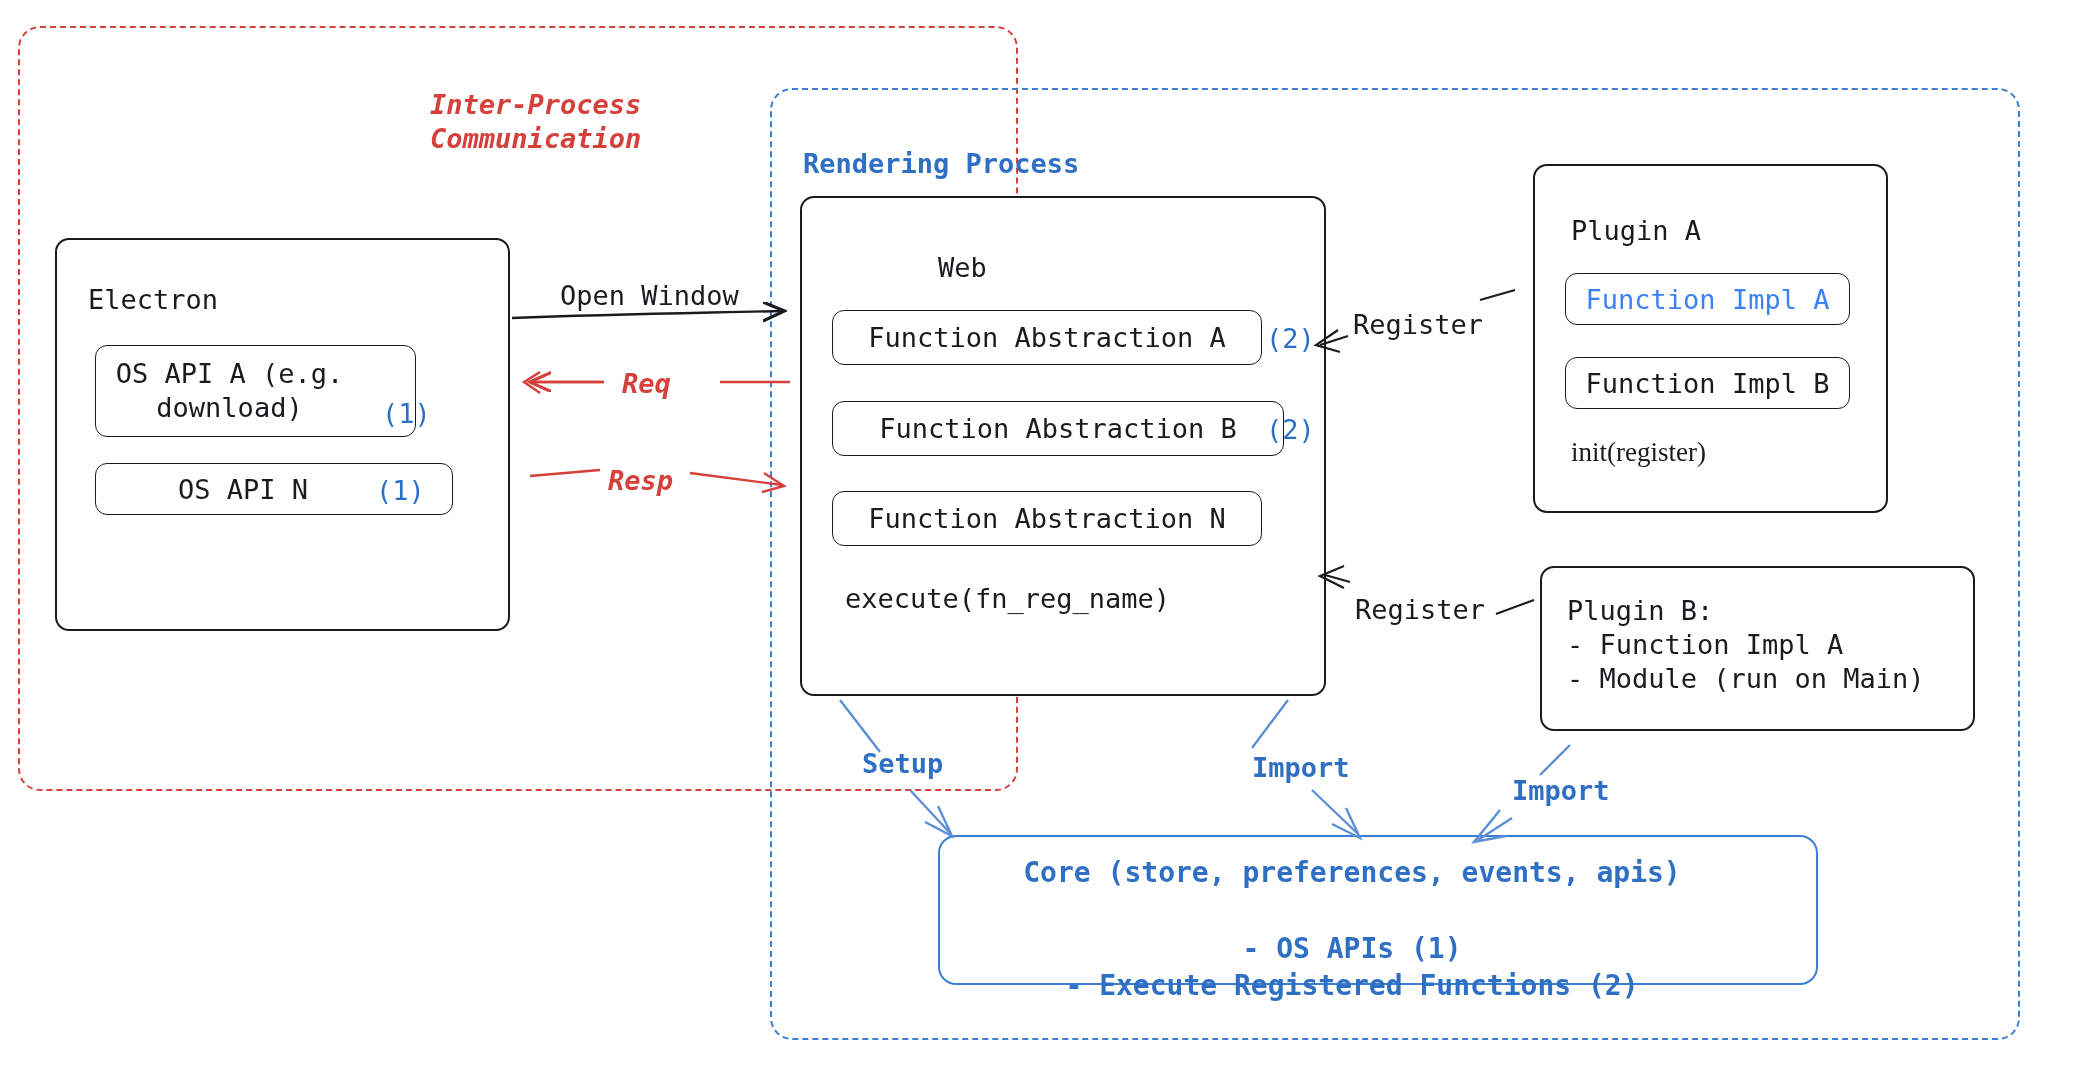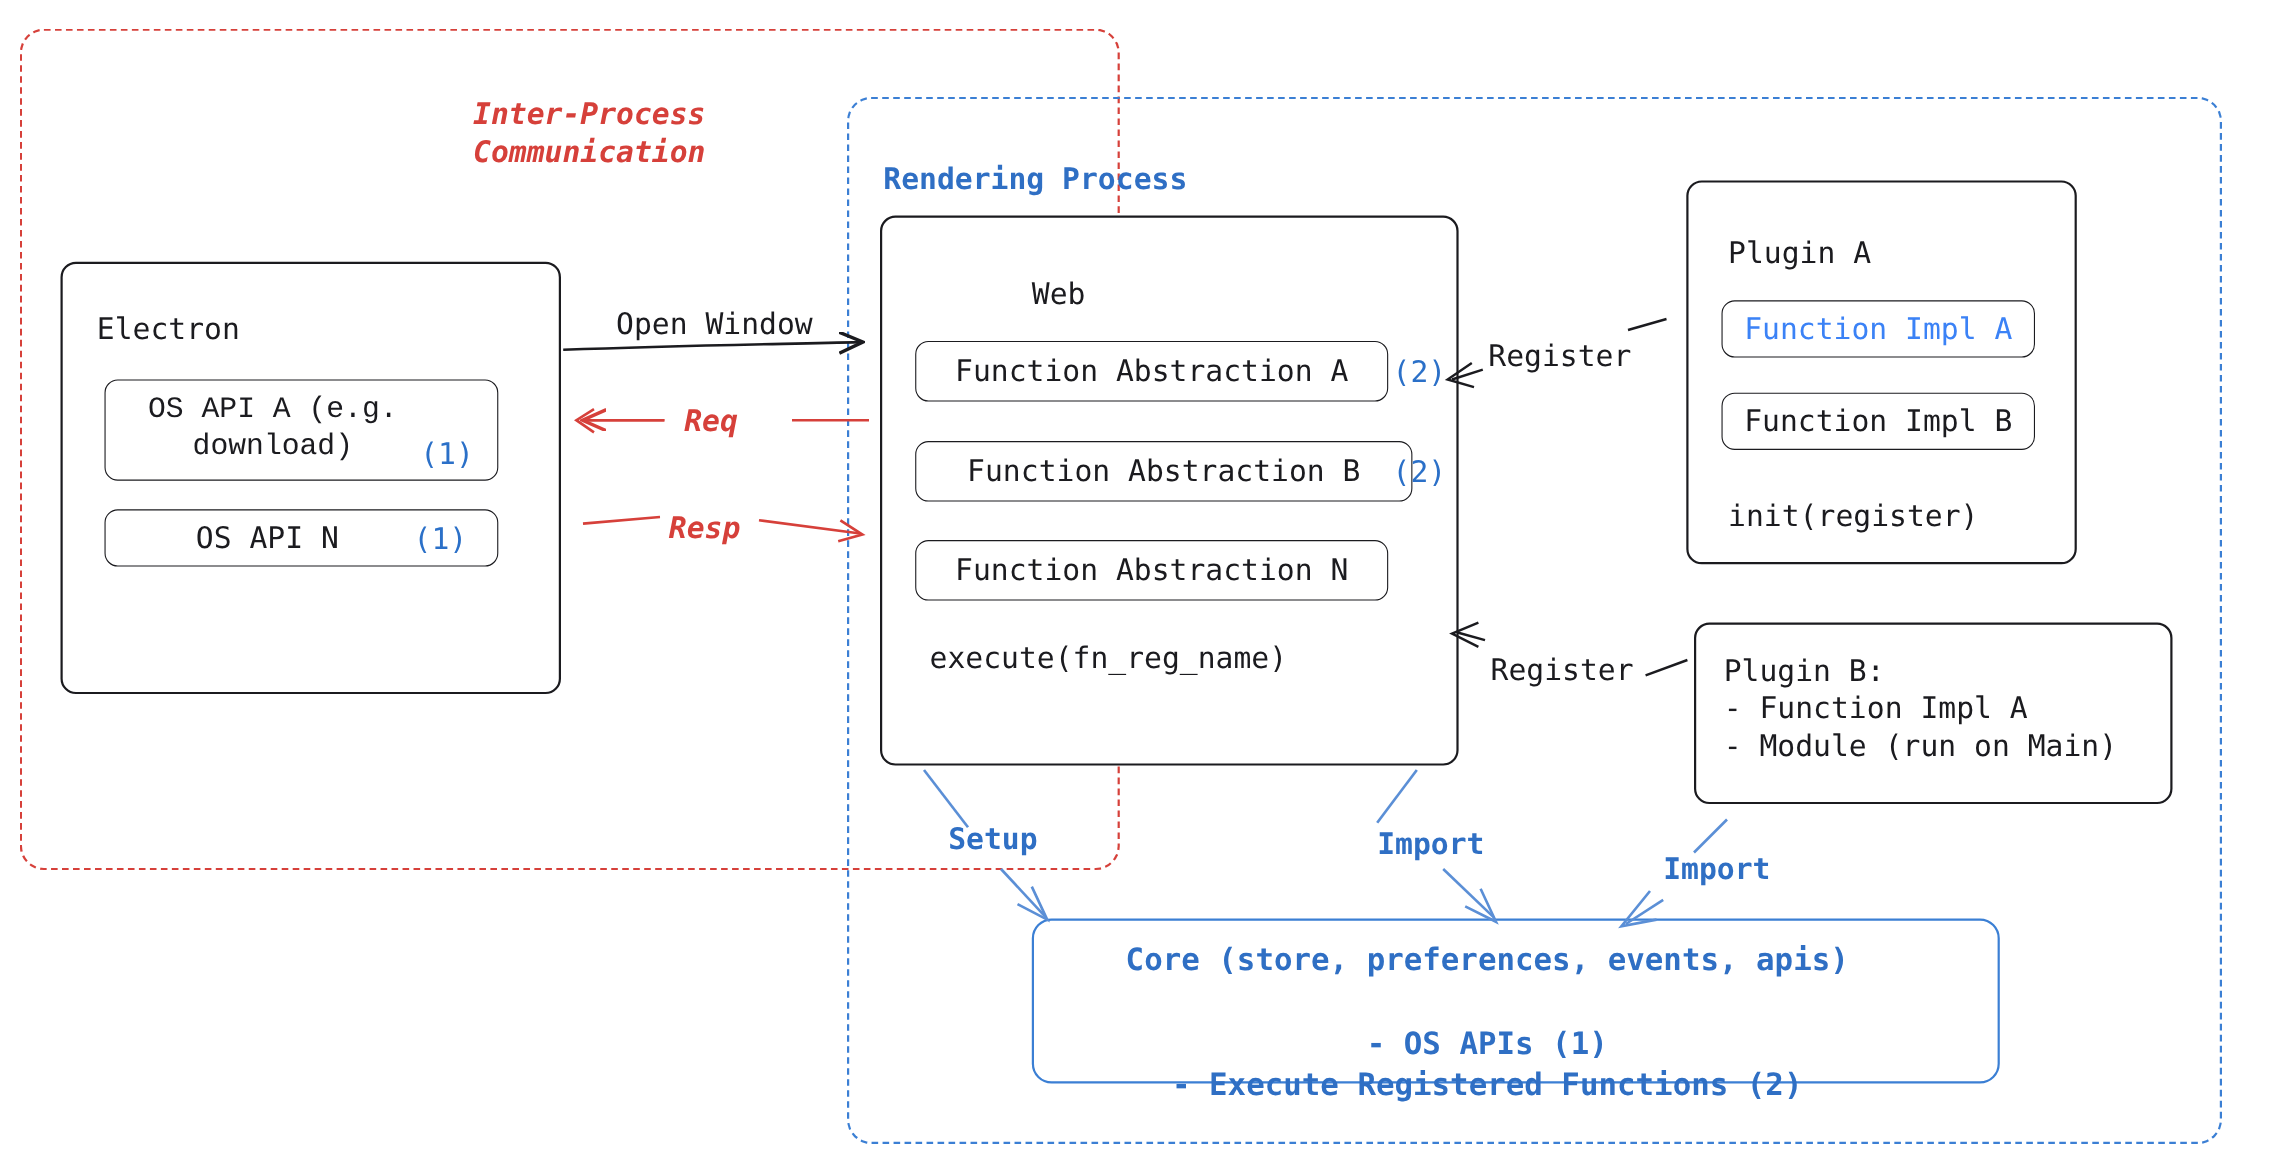--- a/index.html
+++ b/index.html
@@ -94,21 +94,21 @@
 
   <div class="t t-red multiline" style="left:430px; top:88px;">Inter-Process
 Communication</div>
 
   <div class="t t-blue" style="left:803px; top:148px;">Rendering Process</div>
 
   <div class="abs box" style="left:55px; top:238px; width:455px; height:393px;"></div>
 
   <div class="t t-title" style="left:88px; top:284px;">Electron</div>
 
-  <div class="abs box-inner" style="left:95px; top:345px; width:358px; height:92px;font-family:Liberation Mono, monospace;">
+  <div class="abs box-inner" style="left:95px; top:345px; width:321px; height:92px;">
     <span class="t-item-c multiline" style="font-size:27px; color:#1b1b1f; display:block; width:100%; text-align:center; padding-right:52px; box-sizing:border-box;">OS API A (e.g.
 download)</span>
   </div>
   <div class="t t-bluemark" style="left:382px; top:398px;">(1)</div>
 
   <div class="abs box-inner" style="left:95px; top:463px; width:358px; height:52px;">
     <span class="t-item-c" style="font-size:27px; color:#1b1b1f; display:block; width:100%; text-align:center; padding-right:62px; box-sizing:border-box;">OS API N</span>
   </div>
   <div class="t t-bluemark" style="left:376px; top:475px;">(1)</div>
 
@@ -137,21 +137,21 @@
   <div class="t t-title" style="left:1571px; top:215px;">Plugin A</div>
 
   <div class="abs box-inner" style="left:1565px; top:273px; width:285px; height:52px;">
     <span style="font-size:27px; color:#3b82f6;">Function Impl A</span>
   </div>
 
   <div class="abs box-inner" style="left:1565px; top:357px; width:285px; height:52px;">
     <span style="font-size:27px; color:#1b1b1f;">Function Impl B</span>
   </div>
 
-  <div class="t t-mono-plain" style="left:1571px; top:454px;">init(register)</div>
+  <div class="t t-mono-plain" style="left:1571px; top:437px;font-family:Liberation Serif, serif;">init(register)</div>
 
   <div class="abs box" style="left:1540px; top:566px; width:435px; height:165px;"></div>
 
   <div class="t multiline" style="left:1567px; top:594px; font-size:27px; color:#1b1b1f;"><span>Plugin B:</span>
 <span>- Function Impl A</span>
 <span>- Module (run on Main)</span></div>
 
   <div class="abs box-core" style="left:938px; top:835px; width:880px; height:150px;"></div>
 
   <div class="t t-core" style="left:938px; top:855px; width:828px; white-space:pre;"><span style="display:block;">Core (store, preferences, events, apis)</span><span style="display:block;margin-top:40px;">- OS APIs (1)</span><span style="display:block;">- Execute Registered Functions (2)</span></div>

